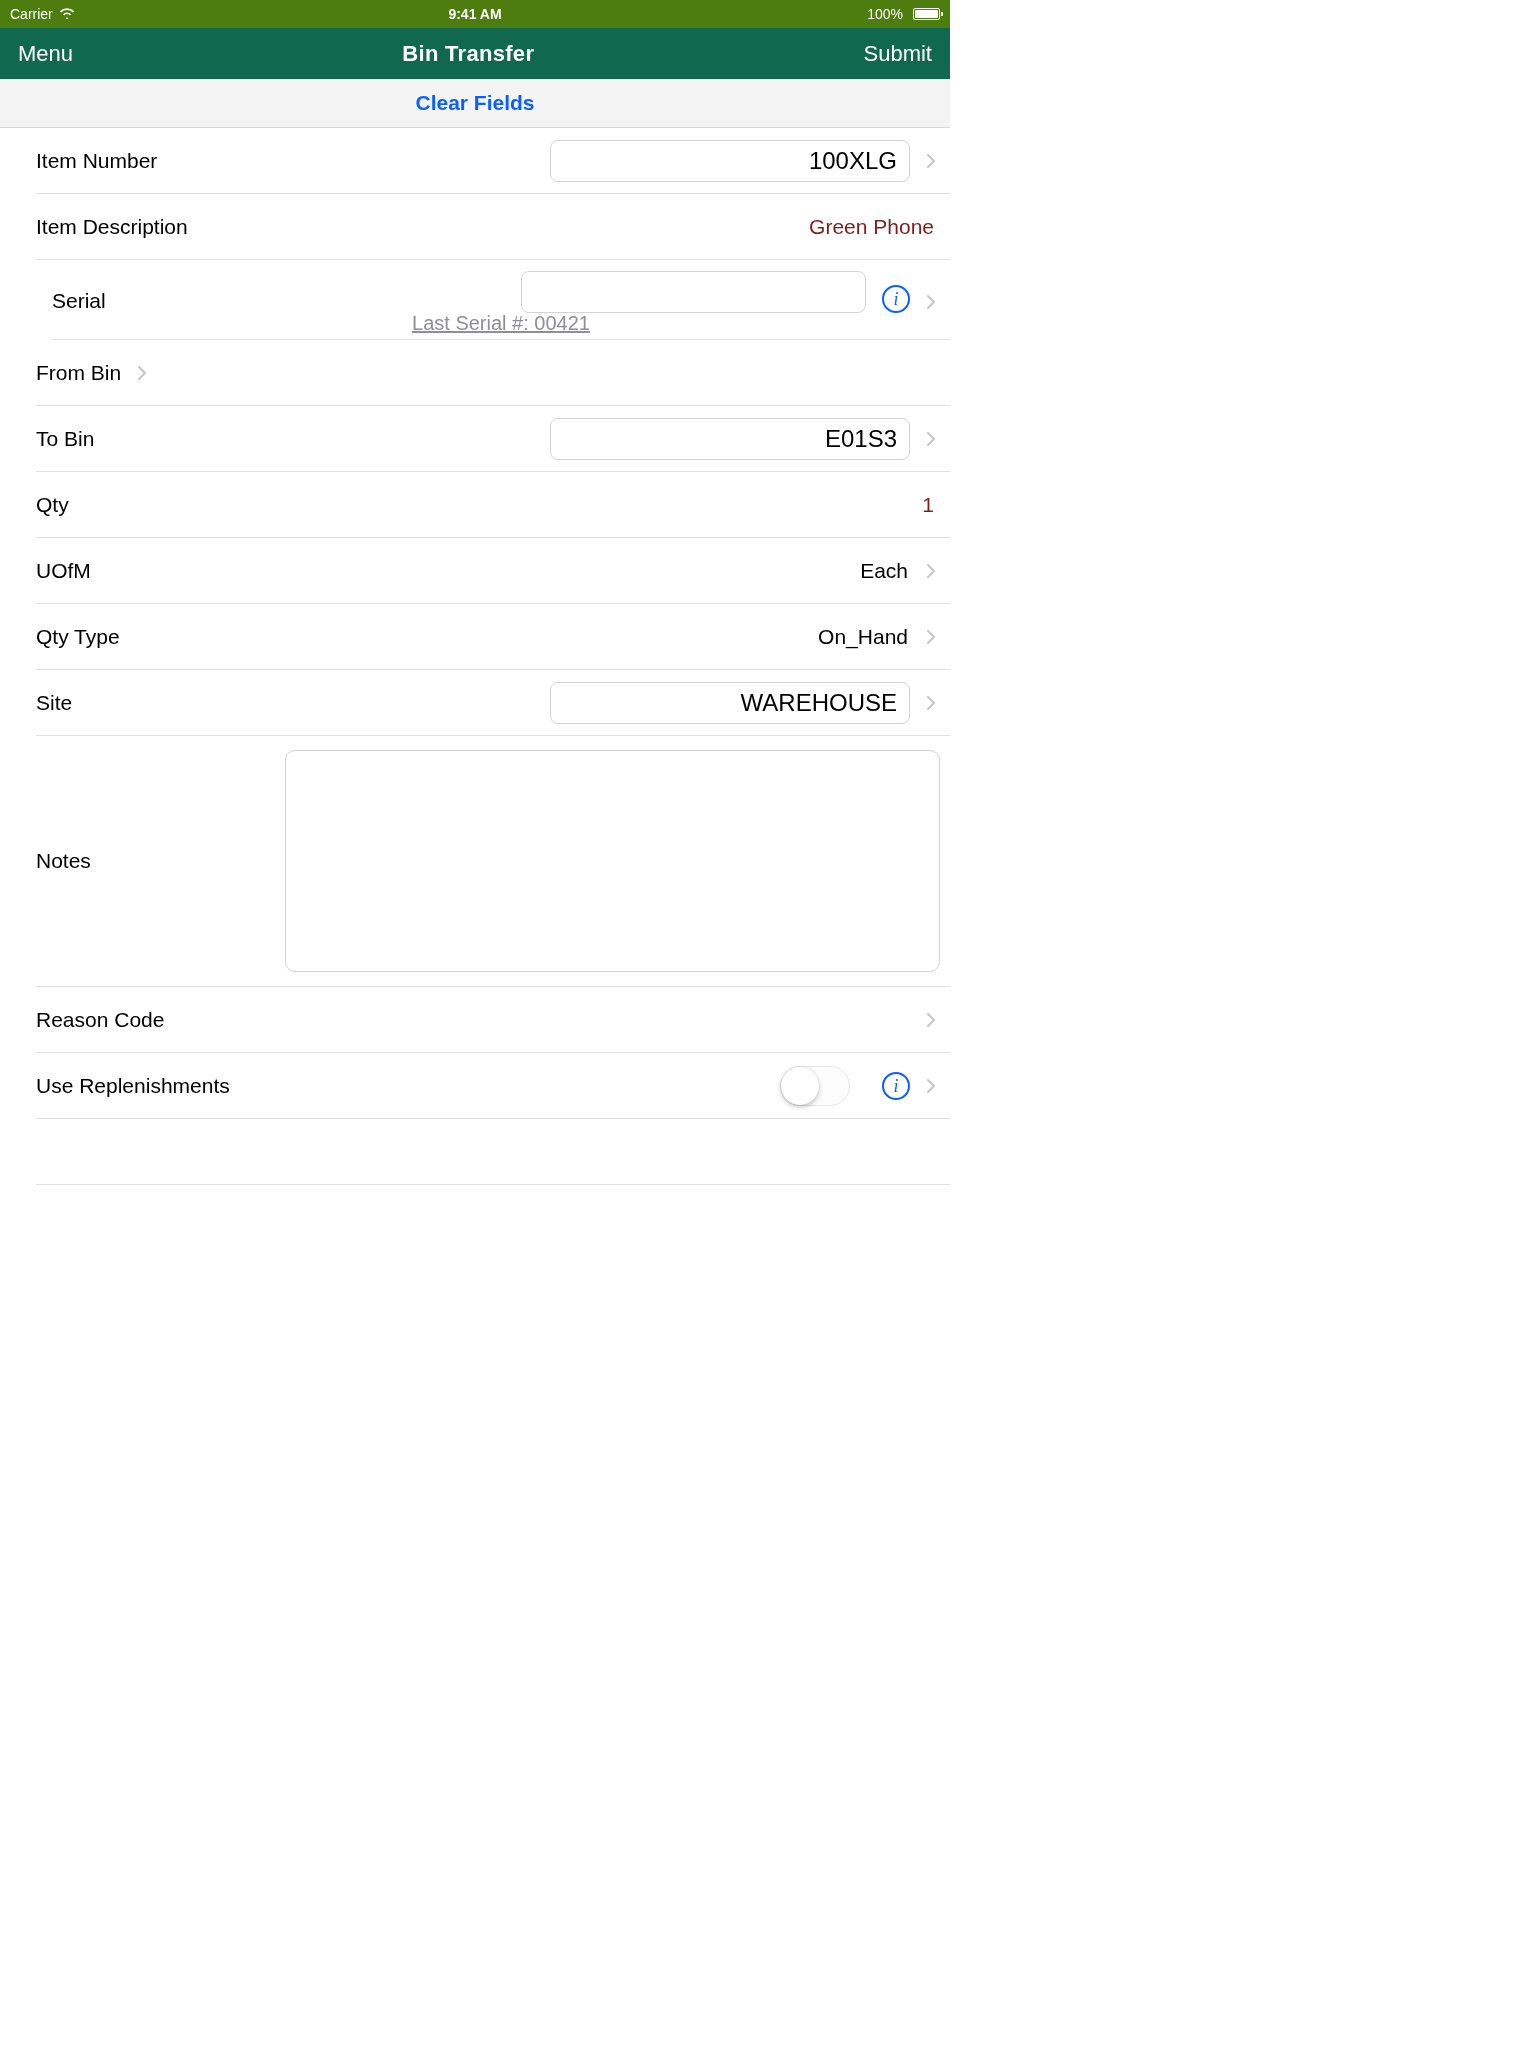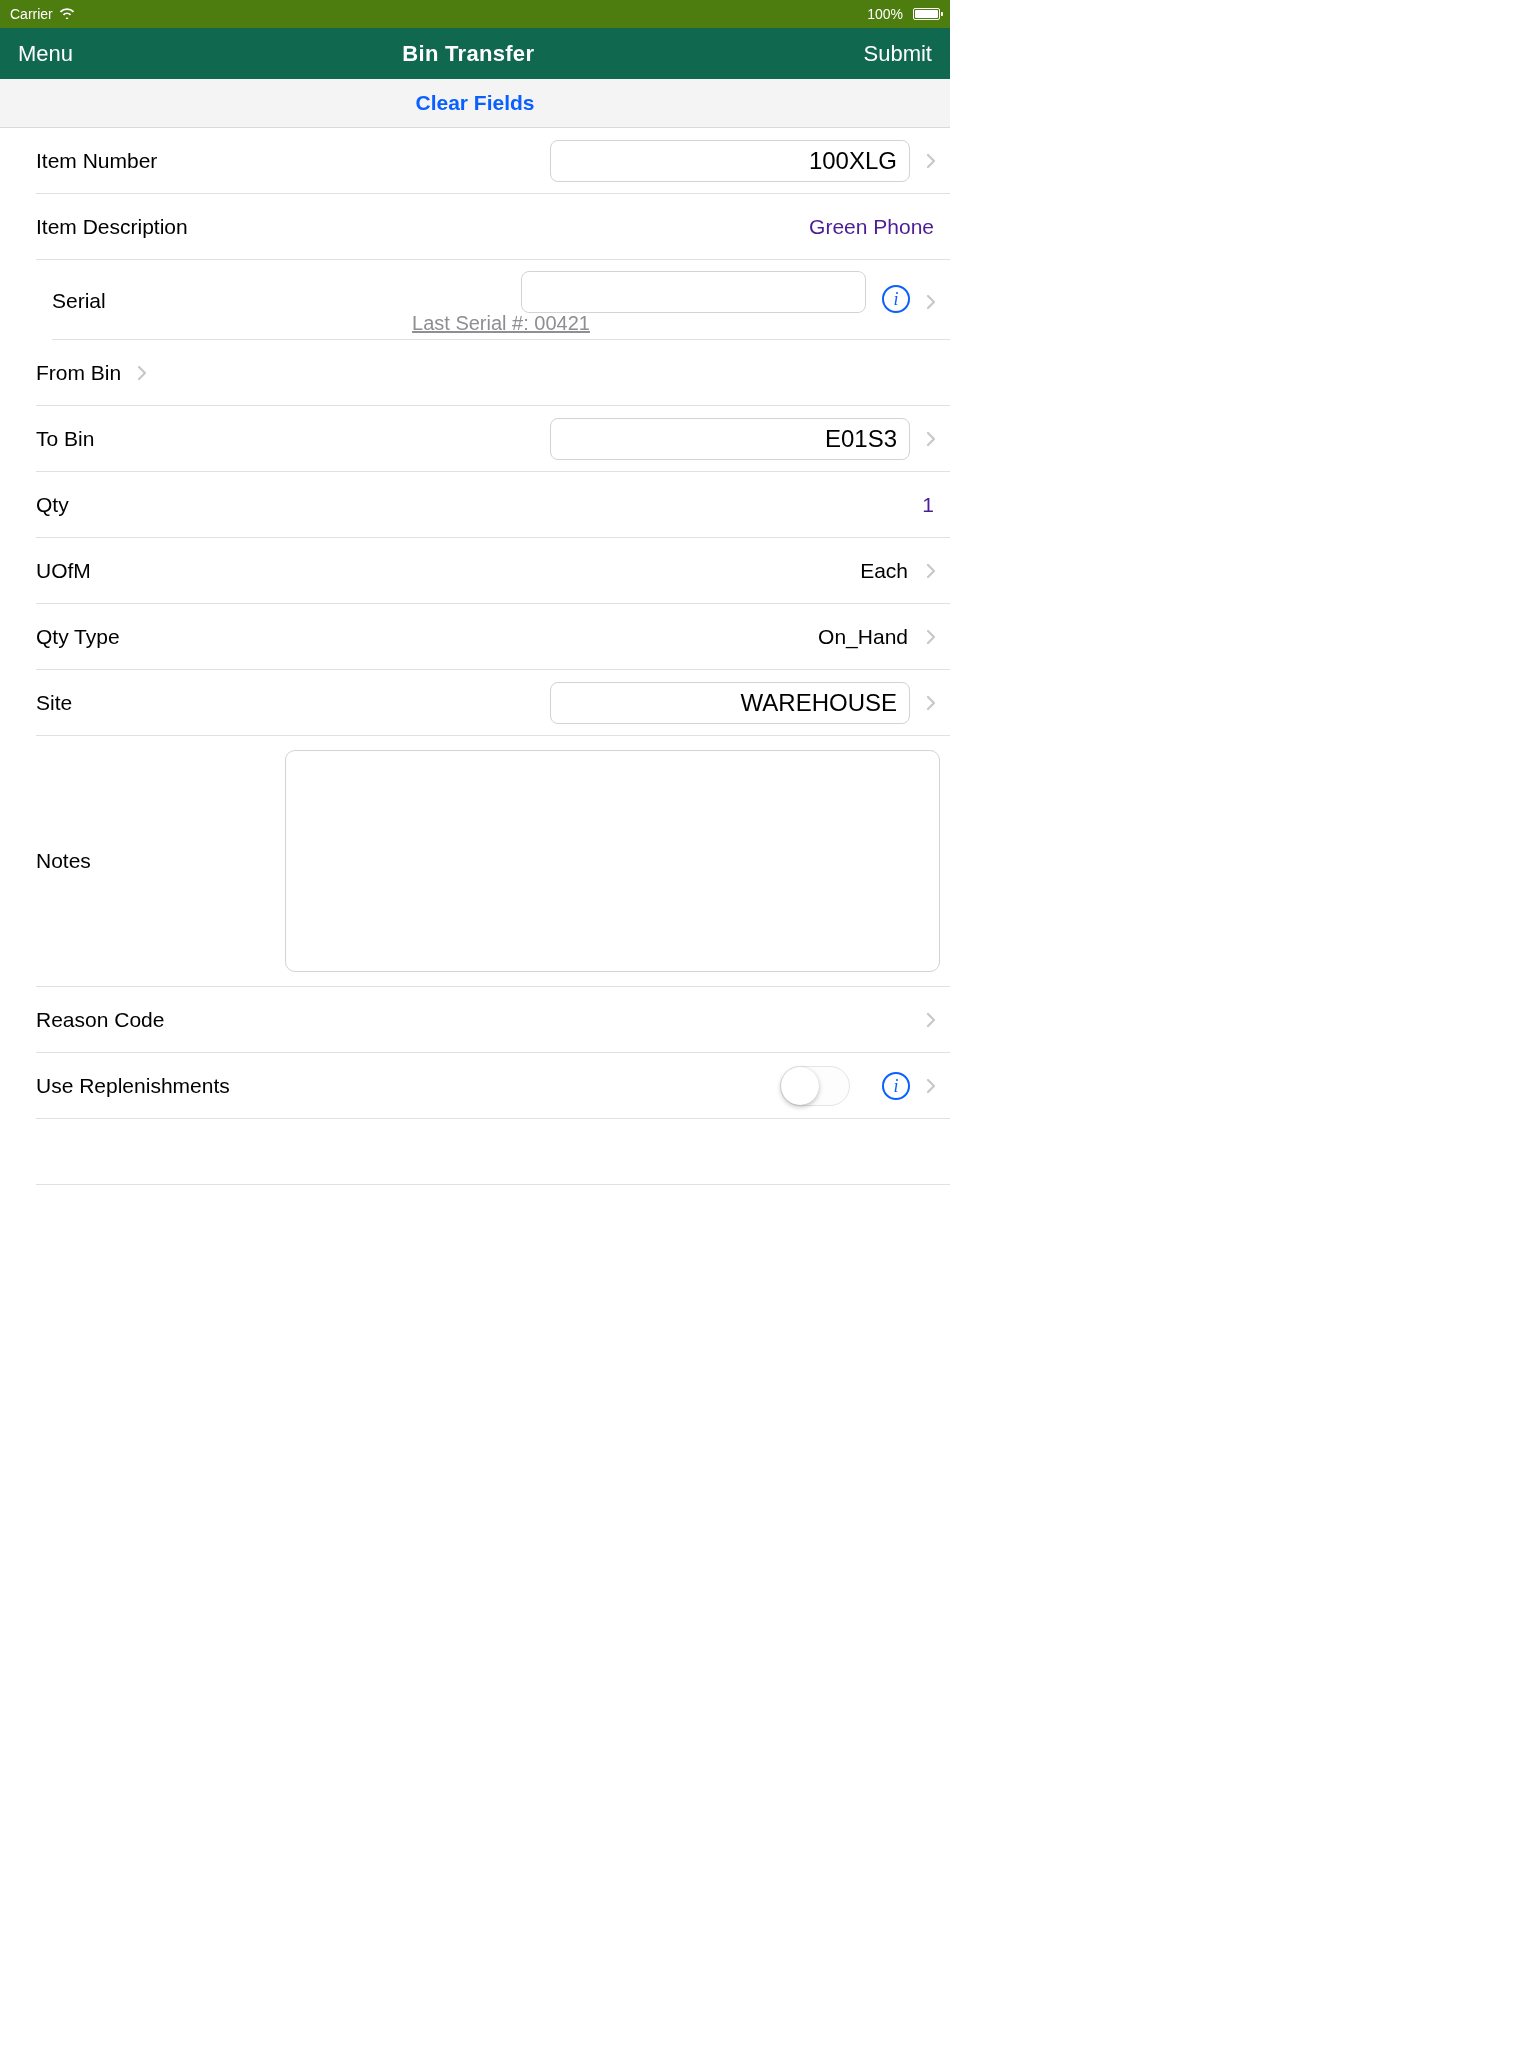--- a/index.html
+++ b/index.html
@@ -77,21 +77,21 @@
   .row.notes-row { min-height: 234px; padding-top: 14px; padding-bottom: 14px;}
   .label {
     flex: 0 0 auto;
     font-size: 21px;
     color: #000;
   }
   .value-static {
     flex: 1;
     text-align: right;
     font-size: 21px;
-    color: #4c1d95;
+    color: #7f1d1d;
     padding-right: 6px;
   }
   .value-select {
     flex: 1;
     text-align: right;
     font-size: 21px;
     color: #000;
     padding-right: 2px;
   }
   .input-wrap {
@@ -169,20 +169,21 @@
 
 <div class="status-bar">
   <div class="status-left">
     <span>Carrier</span>
     <span>
       <svg width="16" height="12" viewBox="0 0 16 12">
           <path d="M8 10.5a1.2 1.2 0 1 0 0 2.4 1.2 1.2 0 0 0 0-2.4zM3.8 7.2a6 6 0 0 1 8.4 0l-1.3 1.3a4.2 4.2 0 0 0-5.8 0zM.8 4.2a10.2 10.2 0 0 1 14.4 0l-1.3 1.3a8.4 8.4 0 0 0-11.8 0z" fill="#fff"></path>
         </svg>
     </span>
   </div>
+  <div class="status-center">9:41 AM</div>
   <div class="status-right">
     <span>100%</span>
     <span class="battery">
         <span class="fill"></span>
       </span>
   </div>
 </div>
 
 <div class="nav-bar">
   <div class="nav-left">Menu</div>

